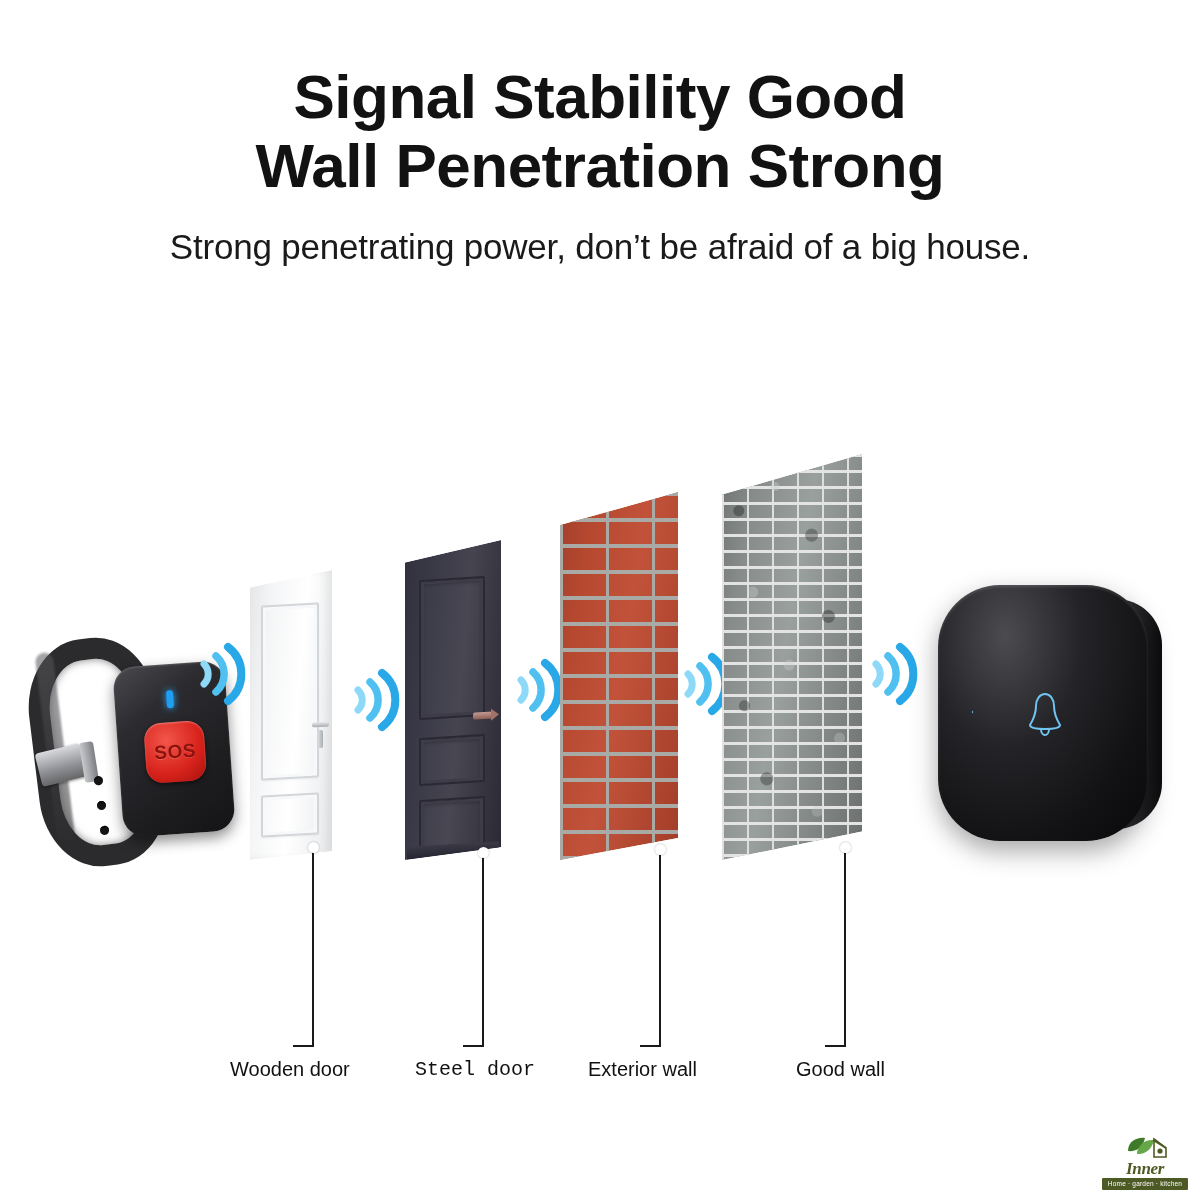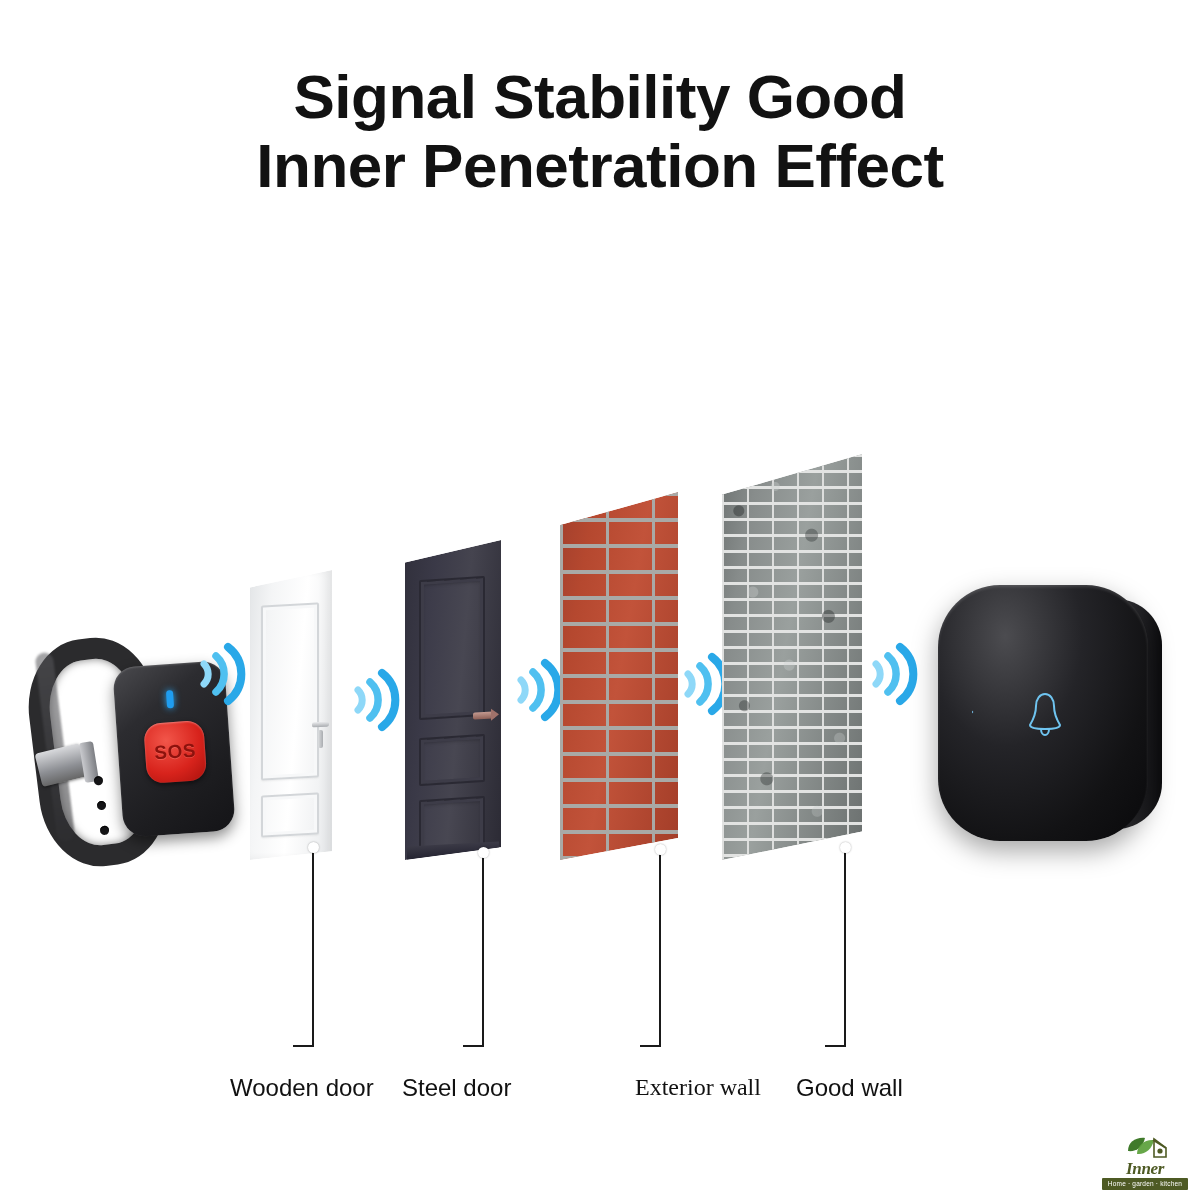--- a/index.html
+++ b/index.html
@@ -253,21 +253,21 @@
     position:absolute; left:34px; top:44px; width:146px; height:166px;
   }
   .bell{
     position:absolute; left:86px; top:105px; width:42px; height:48px;
   }
 
   
   .leaders { position:absolute; left:0; top:0; width:1200px; height:1200px; }
   .labels { position:absolute; left:0; top:1058px; width:1200px; height:40px; }
   .label {
-    position:absolute; font-size:24px; color:#111; white-space:nowrap;margin-top:16px;
+    position:absolute; font-size:20px; color:#111; white-space:nowrap;
   }
 
   
   .logo { position:absolute; left:1098px; top:1134px; width:94px; height:60px; }
   .logo-mark { position:absolute; left:26px; top:0px; width:46px; height:26px; }
   .logo-name {
     position:absolute; left:0; top:25px; width:94px; text-align:center;
     font-family:"Liberation Serif", serif;
     font-size:17px; font-weight:bold; font-style:italic;
     color:#4e5a24; letter-spacing:-.3px;
@@ -280,22 +280,23 @@
   }
 </style>
 </head>
 <body>
 
 <div class="stage">
 
   <div class="header" style="top:62px;">
     <div class="title">
       <span class="title-line">Signal Stability Good</span>
-      <span class="title-line">Inner Penetration Effect</span>
-    </div>
+      <span class="title-line">Wall Penetration Strong</span>
+    </div>
+    <div class="subtitle">Strong penetrating power, don’t be afraid of a big house.</div>
   </div>
 
   <div class="scene">
 
     <div class="obj watch">
       <div class="band"></div>
       <div class="band-sheen"></div>
       <div class="buckle"></div>
       <div class="buckle-bar"></div>
       <div class="band-holes">
@@ -420,22 +421,22 @@
     <g stroke="#1a1a1a" stroke-width="2" fill="none">
       <path d="M313 848 L313 1046 L293 1046"></path>
       <path d="M483 853 L483 1046 L463 1046"></path>
       <path d="M660 850 L660 1046 L640 1046"></path>
       <path d="M845 848 L845 1046 L825 1046"></path>
     </g>
   </svg>
 
   <div class="labels">
     <div class="label" style="left:230px;">Wooden door</div>
-    <div class="label" style="left:402px;">Steel door</div>
-    <div class="label" style="left:635px;font-family:Liberation Serif, serif;">Exterior wall</div>
+    <div class="label" style="left:415px;font-family:Liberation Mono, monospace;">Steel door</div>
+    <div class="label" style="left:588px;">Exterior wall</div>
     <div class="label" style="left:796px;">Good wall</div>
   </div>
 
   <div class="logo">
     <div class="logo-mark">
       <svg width="46" height="26" viewBox="0 0 46 26">
         <path d="M4 17 C4 8 12 3 21 4 C19 13 12 18 4 17 Z" fill="#3f7a2a"></path>
         <path d="M13 20 C13 11 21 5 30 6 C28 15 21 21 13 20 Z" fill="#5aa03a" opacity=".92"></path>
         <path d="M30 5 L42 14 L42 23 L30 23 Z" fill="#ffffff" stroke="#4e5a24" stroke-width="1.6"></path>
         <path d="M29 6 L42 14" stroke="#4e5a24" stroke-width="1.6" fill="none"></path>

